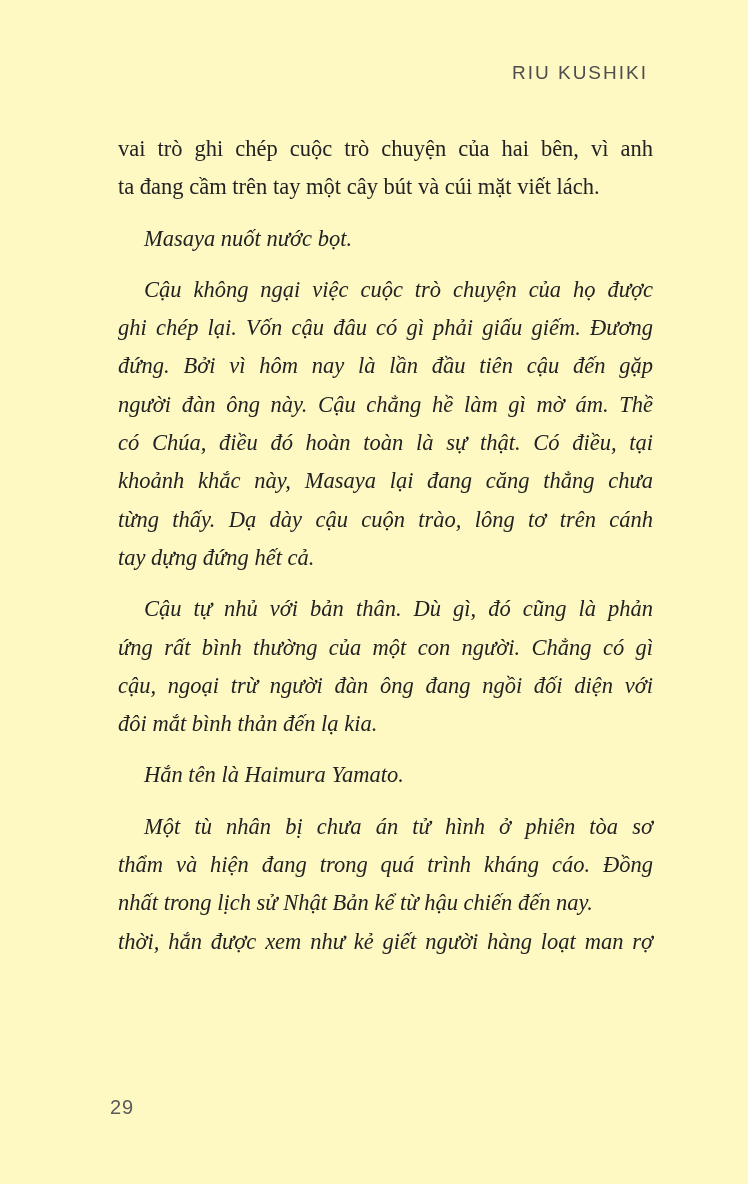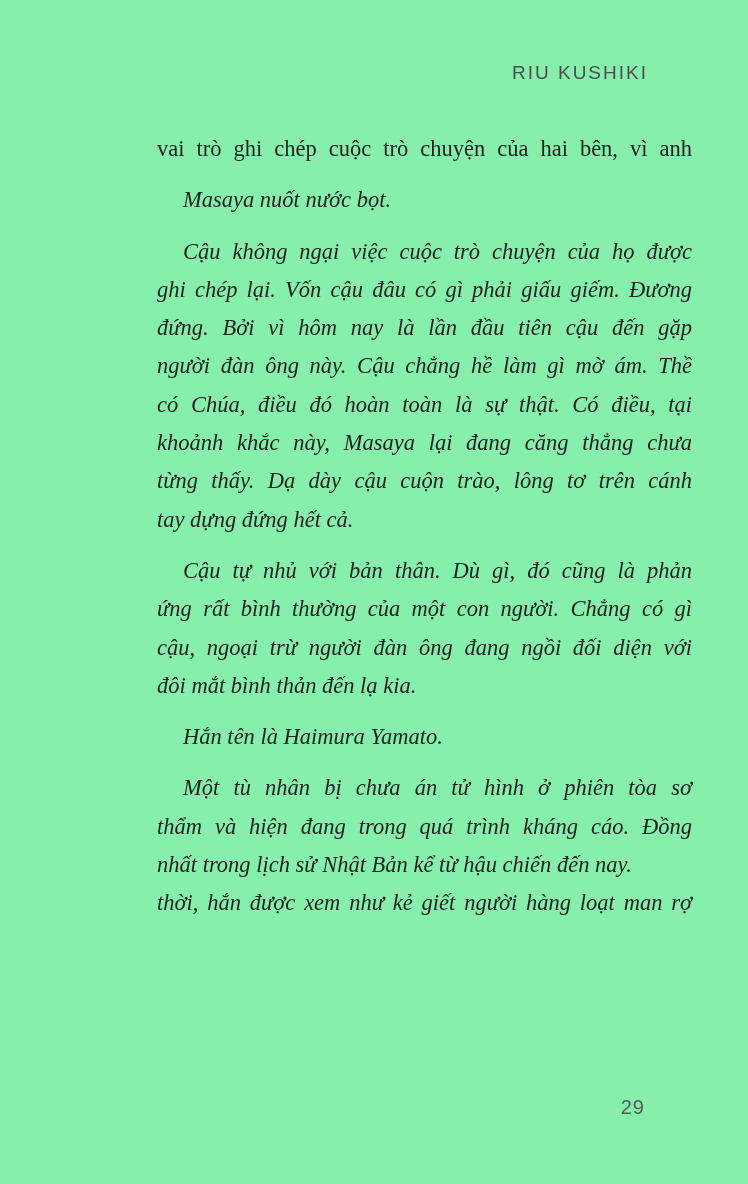--- a/index.html
+++ b/index.html
@@ -1,21 +1,21 @@
 <!DOCTYPE html>
 <html><head>
 <meta charset="utf-8">
 <style>
   html, body { margin: 0; padding: 0; background: #e8e8e8; }
   .page {
     position: relative;
     width: 748px;
     height: 1184px;
     margin: 0 auto;
-    background: #86efac;
+    background: #fef9c3;
     overflow: hidden;
     font-family: "Liberation Serif", serif;
   }
   .running-head {
     position: absolute;
     top: 62px;
     right: 100px;
     font-family: "Liberation Sans", sans-serif;
     font-weight: 300;
     font-size: 19px;
@@ -24,52 +24,52 @@
     white-space: nowrap;
   }
   .body-text {
     position: absolute;
     left: 118px;
     top: 130px;
     width: 535px;
     color: #222222;
     font-size: 22.5px;
     line-height: 38.3px;
-    margin-left: 39px;
   }
   .para + .para { margin-top: 13px; font-style: italic; }
   .para.italic { font-style: italic; }
   .tline {
     text-align: justify;
     text-align-last: justify;
   }
   .tline.last { text-align-last: left; }
   .tline.indent { text-indent: 26px; }
   .page-number {
     position: absolute;
     top: 1096px;
     left: 110px;
     width: 535px;
-    text-align: right;
+    text-align: left;
     font-family: "Liberation Sans", sans-serif;
     font-weight: 300;
     font-size: 20px;
     letter-spacing: 1px;
     color: #5a5a5a;
   }
 </style>
 </head>
 <body>
 
 <div class="page">
   <div class="running-head">RIU KUSHIKI</div>
 
   <div class="body-text">
       <div class="para">
         <div class="tline">vai trò ghi chép cuộc trò chuyện của hai bên, vì anh</div>
+        <div class="tline last">ta đang cầm trên tay một cây bút và cúi mặt viết lách.</div>
       </div>
       <div class="para">
         <div class="tline last indent">Masaya nuốt nước bọt.</div>
       </div>
       <div class="para">
         <div class="tline indent">Cậu không ngại việc cuộc trò chuyện của họ được</div>
         <div class="tline">ghi chép lại. Vốn cậu đâu có gì phải giấu giếm. Đương</div>
         <div class="tline">đứng. Bởi vì hôm nay là lần đầu tiên cậu đến gặp</div>
         <div class="tline">người đàn ông này. Cậu chẳng hề làm gì mờ ám. Thề</div>
         <div class="tline">có Chúa, điều đó hoàn toàn là sự thật. Có điều, tại</div>

